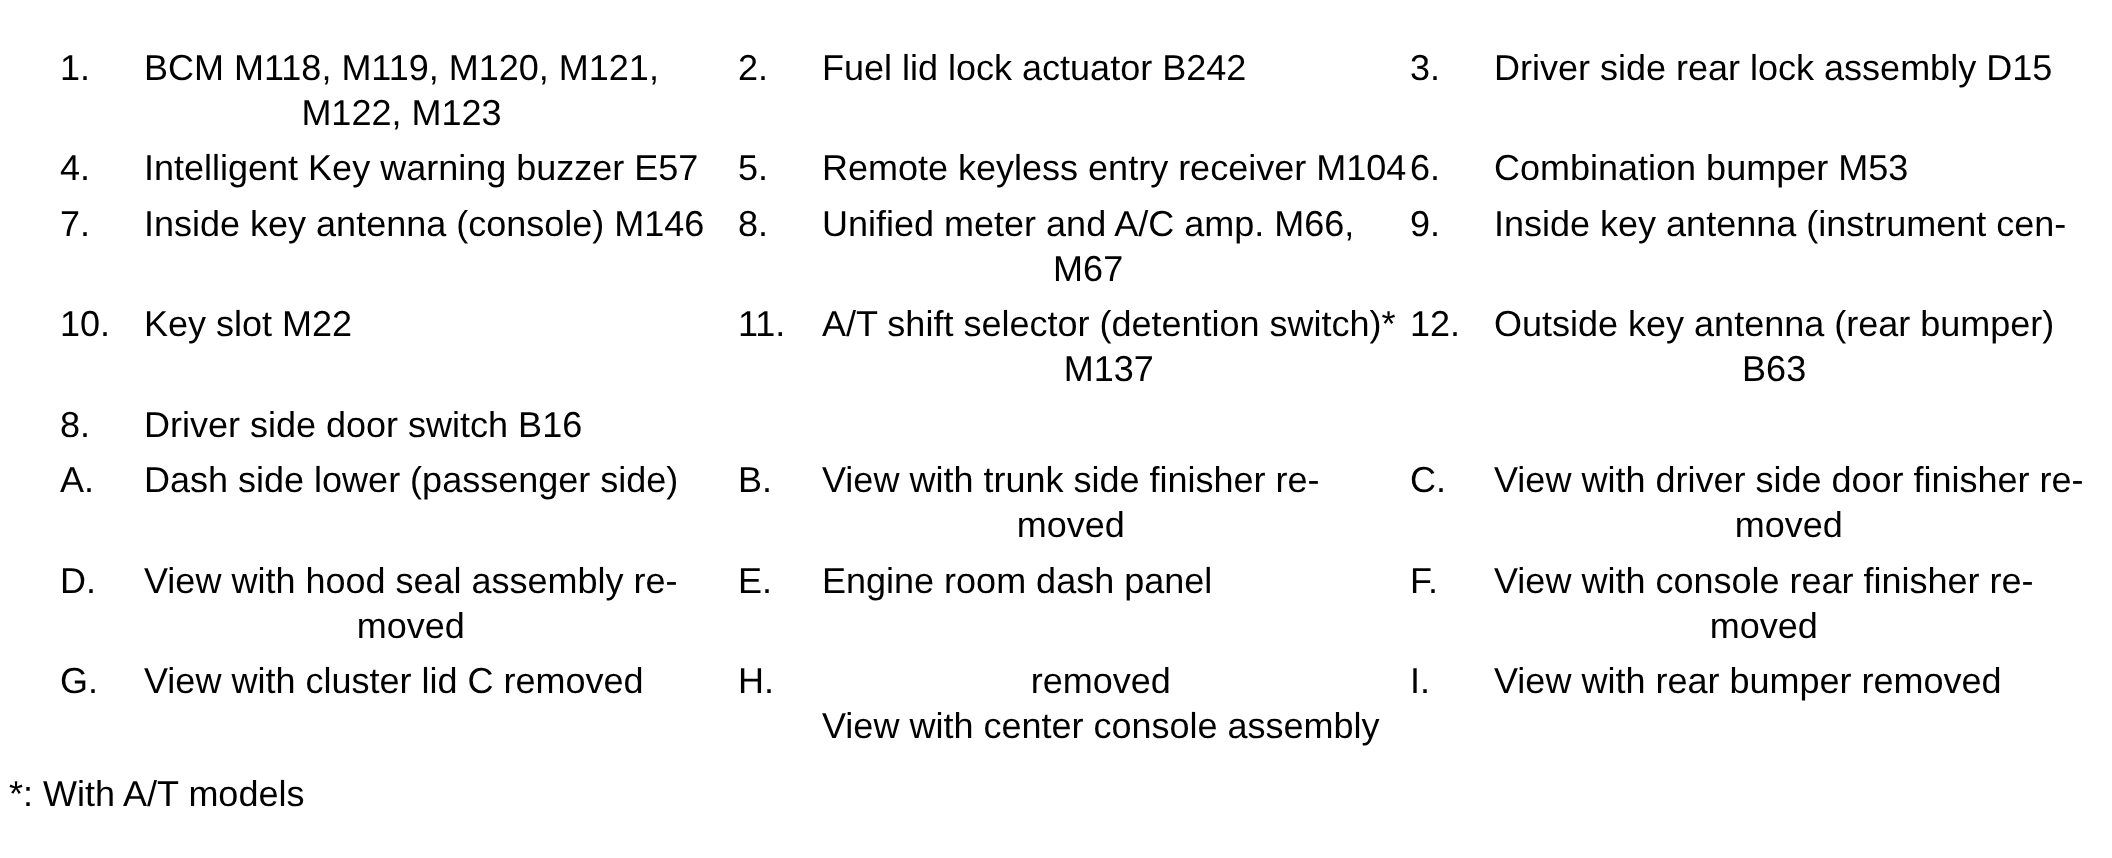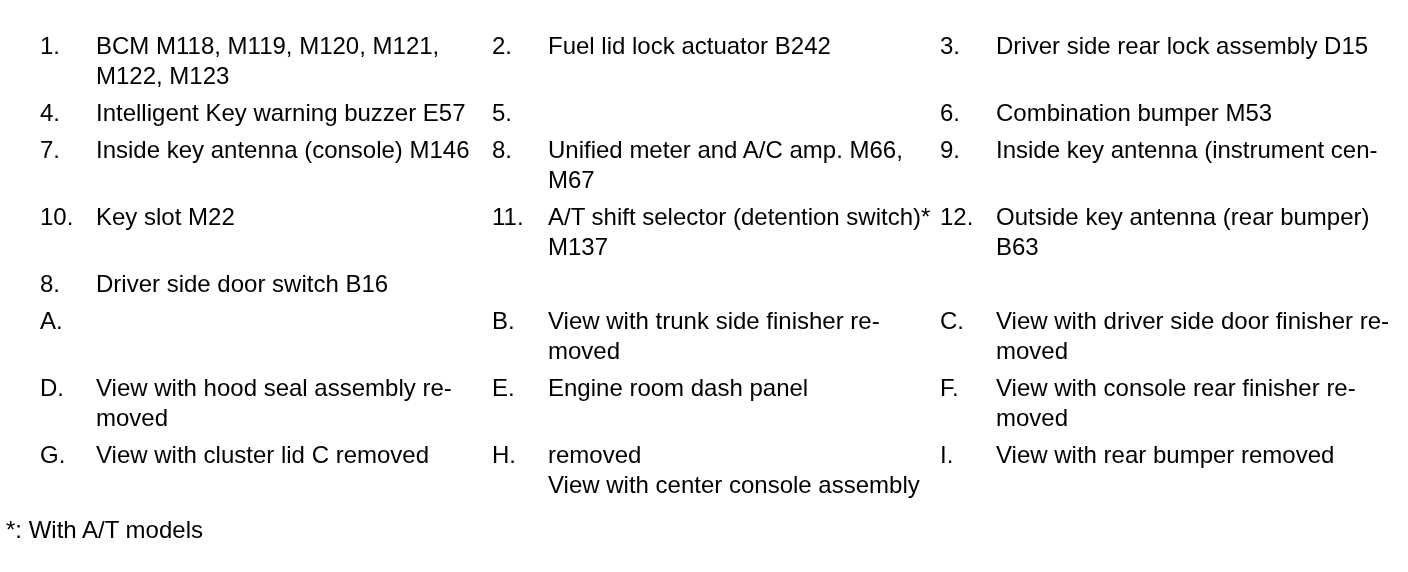--- a/index.html
+++ b/index.html
@@ -27,21 +27,21 @@
   .legend-row { display: contents; }
   .cell {
     display: flex;
     align-items: flex-start;
   }
   .marker {
     flex: 0 0 56px;
     width: 56px;
     white-space: nowrap;
   }
-  .body-text { min-width: 0; }
+  .body-text { min-width: 0; text-align: center; }
   .line { white-space: nowrap; }
   .footnote {
     margin: 15px 0 0 6px;
     white-space: nowrap;
   }
 </style>
 </head>
 <body>
 
 <div class="legend-grid">
@@ -70,20 +70,23 @@
 
   <div class="legend-row">
     <div class="cell">
       <div class="marker">4.</div>
       <div class="body-text">
         <div class="line">Intelligent Key warning buzzer E57</div>
       </div>
     </div>
     <div class="cell">
       <div class="marker">5.</div>
+      <div class="body-text">
+        <div class="line">Remote keyless entry receiver M104</div>
+      </div>
     </div>
     <div class="cell">
       <div class="marker">6.</div>
       <div class="body-text">
         <div class="line">Combination bumper M53</div>
       </div>
     </div>
   </div>
 
   <div class="legend-row">
@@ -138,20 +141,23 @@
         <div class="line">Driver side door switch B16</div>
       </div>
     </div>
     <div class="cell"></div>
     <div class="cell"></div>
   </div>
 
   <div class="legend-row">
     <div class="cell">
       <div class="marker">A.</div>
+      <div class="body-text">
+        <div class="line">Dash side lower (passenger side)</div>
+      </div>
     </div>
     <div class="cell">
       <div class="marker">B.</div>
       <div class="body-text">
         <div class="line">View with trunk side finisher re-</div>
         <div class="line">moved</div>
       </div>
     </div>
     <div class="cell">
       <div class="marker">C.</div>

